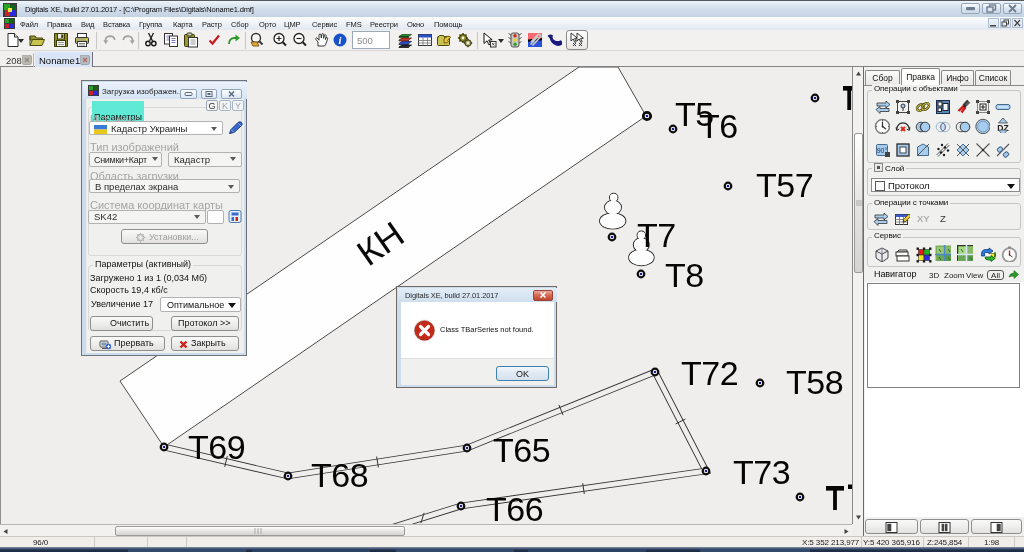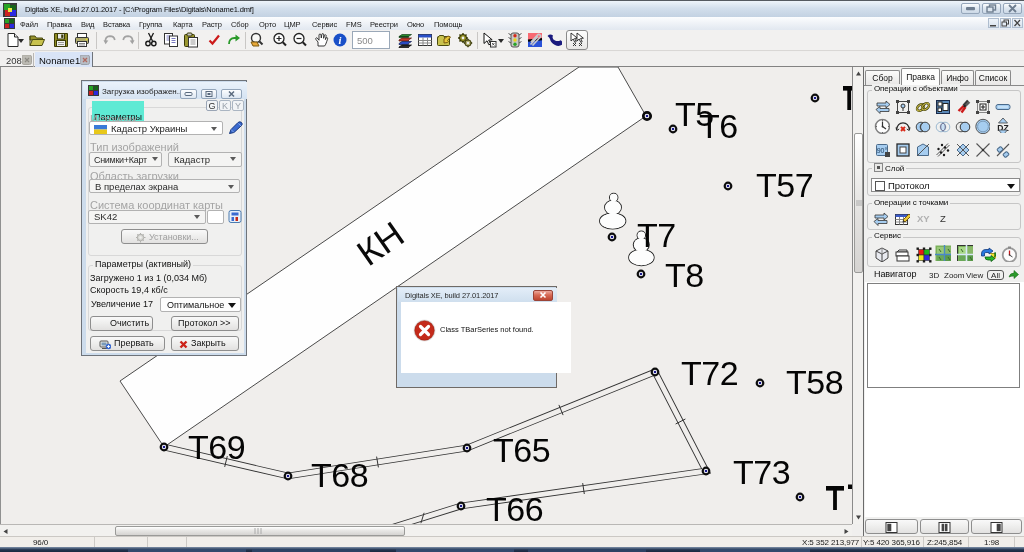--- a/index.html
+++ b/index.html
@@ -797,28 +797,31 @@
 
 <div class="dlg" style="left:396px;top:286px;width:161px;height:102px;border:1px solid #6f6a66;background:#ccdcec">
   <div class="abs" style="left:1px;top:1px;width:159px;height:14px;background:linear-gradient(#e3edf8,#cfdfee)">
     <span class="abs" style="left:7px;top:3px;font-size:7.5px;color:#2a2a2a;letter-spacing:-0.1px">Digitals XE, build 27.01.2017</span>
     <div class="abs" style="left:135px;top:2px;width:20px;height:10.5px;border:1px solid #9a4438;border-radius:2px;background:linear-gradient(#eba89c,#d86a55 45%,#bc4530)">
         <svg style="display:block" width="18" height="8.5">
           <path d="M6.5 1.5 L11.5 6.5 M11.5 1.5 L6.5 6.5" stroke="#fff" stroke-width="1.6"></path>
         </svg>
       </div>
   </div>
-  <div class="abs" style="left:4px;top:15px;width:170px;height:71px;background:#fff">
+  <div class="abs" style="left:4px;top:15px;width:153px;height:71px;background:#fff">
     <svg class="abs" style="left:12px;top:17px" width="23" height="23">
         <circle cx="11.5" cy="11.5" r="11" fill="#e8e8e8"></circle>
         <circle cx="11.5" cy="11.5" r="9.8" fill="#c42a1a"></circle>
         <circle cx="11.5" cy="11.5" r="9.8" fill="none" stroke="#8a1a0a" stroke-width="0.5"></circle>
         <path d="M7.5 7.5 L15.5 15.5 M15.5 7.5 L7.5 15.5" stroke="#fff" stroke-width="3.2" stroke-linecap="round"></path>
       </svg>
     <span class="abs" style="left:39px;top:23px;font-size:7.5px;color:#111;white-space:nowrap">Class TBarSeries not found.</span>
+  </div>
+  <div class="abs" style="left:4px;top:71px;width:153px;height:27px;background:#f0f0ef;border-top:1px solid #dfdfdf">
+    <div class="abs" style="left:95px;top:6.5px;width:53px;height:15px;border:1px solid #3c7fb1;border-radius:3px;background:linear-gradient(#f1f6fb,#e1eaf3 45%,#d4e2ee);font-size:9px;color:#111;text-align:center"><span style="position:relative;top:2px">OK</span></div>
   </div>
 </div>
 
 <div id="statusbar" class="abs">
   <span class="abs" style="left:33px;top:0.5px">96/0</span>
   <div class="ssep" style="left:94px"></div>
     <div class="ssep" style="left:147px"></div>
     <div class="ssep" style="left:186px"></div>
   <span class="abs" style="left:802px;top:0.5px">X:5 352 213,977</span>
   <div class="ssep" style="left:861px"></div>

